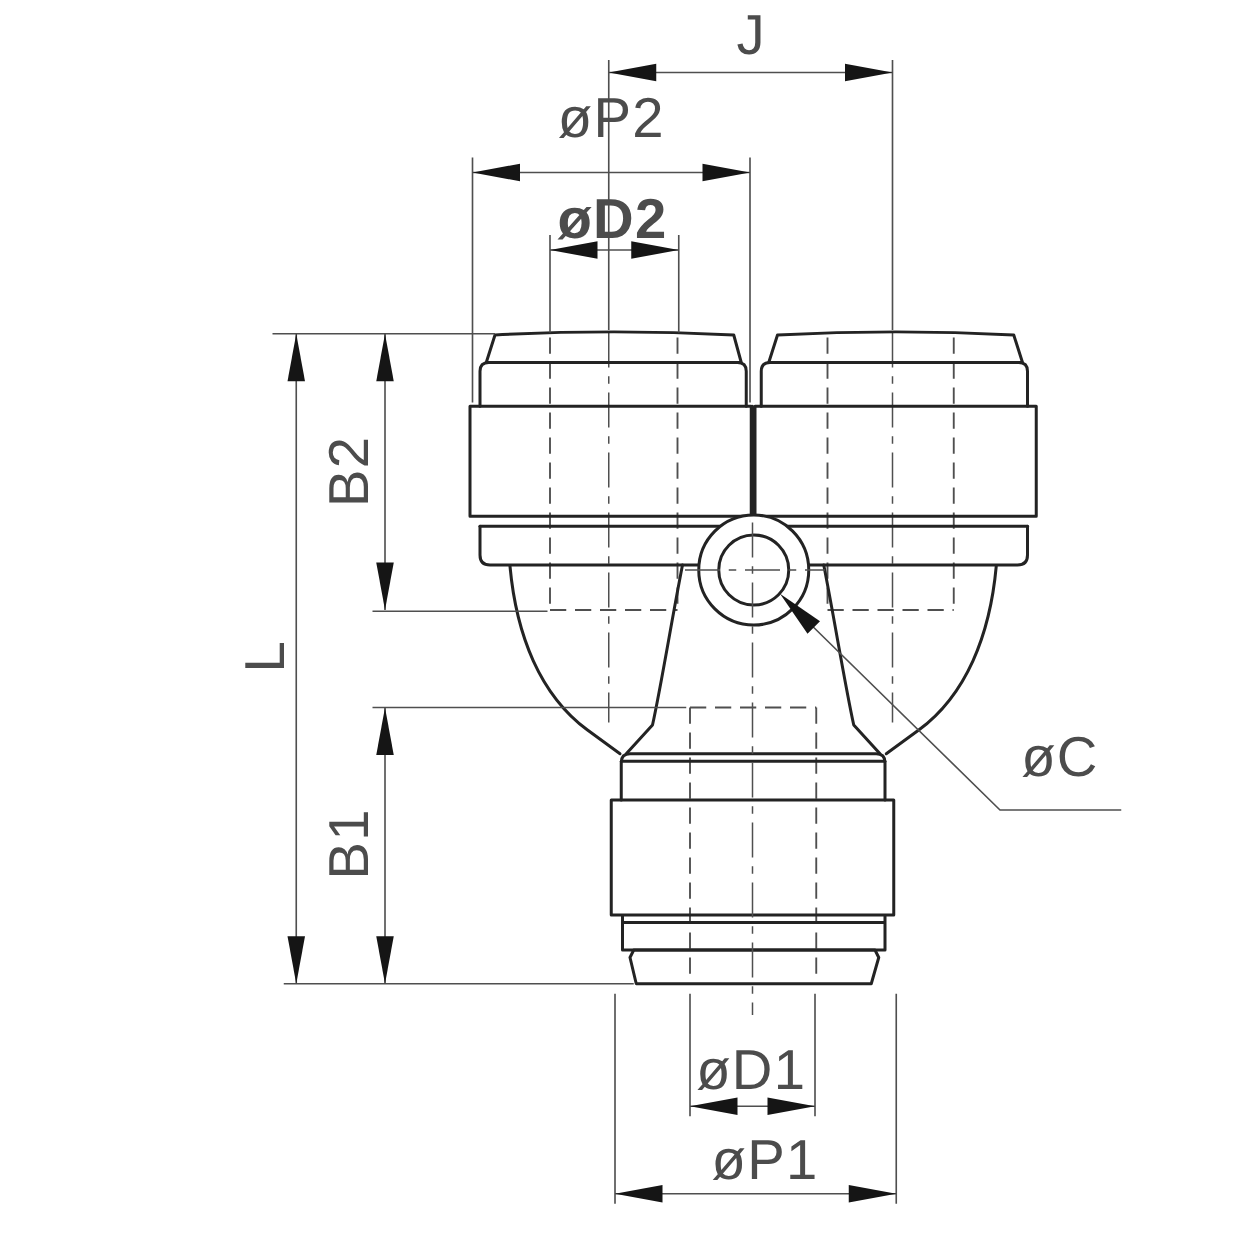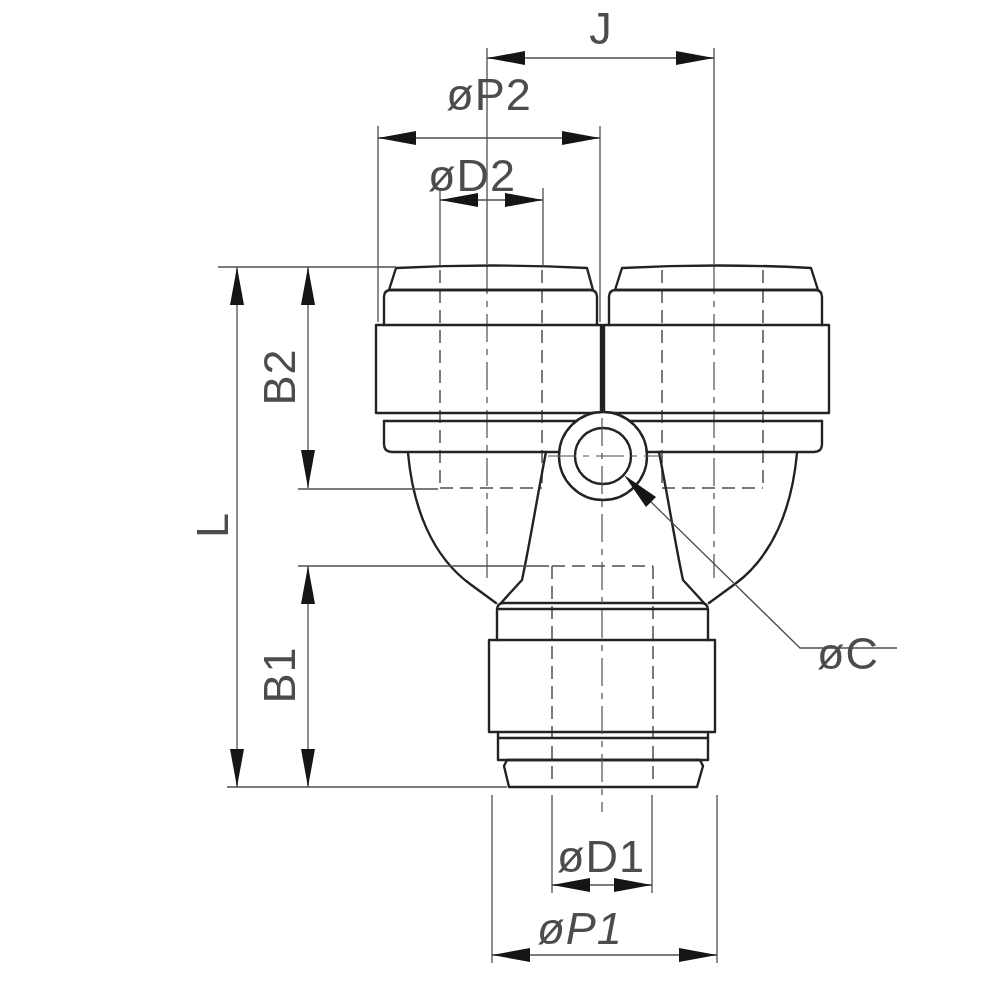--- a/index.html
+++ b/index.html
@@ -112,20 +112,20 @@
       <polygon class="arr" points="308,267 301,305 315,305"></polygon>
       <polygon class="arr" points="308,488 301,450 315,450"></polygon>
       <polygon class="arr" points="308,566 301,604 315,604"></polygon>
       <polygon class="arr" points="308,787 301,749 315,749"></polygon>
       <polygon class="arr" points="624,475 656,497 646,507"></polygon>
     </g>
   </svg>
 
   <div class="lbl" style="left:601px;top:28px;">J</div>
   <div class="lbl" style="left:489px;top:94px;">øP2</div>
-  <div class="lbl" style="left:472px;top:175px;">øD2</div>
+  <div class="lbl" style="left:490px;top:175px;font-weight:bold;">øD2</div>
   <div class="lbl rot" style="left:279px;top:377px;">B2</div>
   <div class="lbl rot" style="left:212px;top:525px;">L</div>
   <div class="lbl rot" style="left:279px;top:675px;">B1</div>
-  <div class="lbl" style="left:848px;top:653px;">øC</div>
+  <div class="lbl" style="left:848px;top:605px;">øC</div>
   <div class="lbl" style="left:601px;top:856px;text-align:right;">øD1</div>
-  <div class="lbl" style="left:580px;top:928px;font-style:italic;">øP1</div>
+  <div class="lbl" style="left:612px;top:928px;">øP1</div>
 </div>
 
 </body></html>

